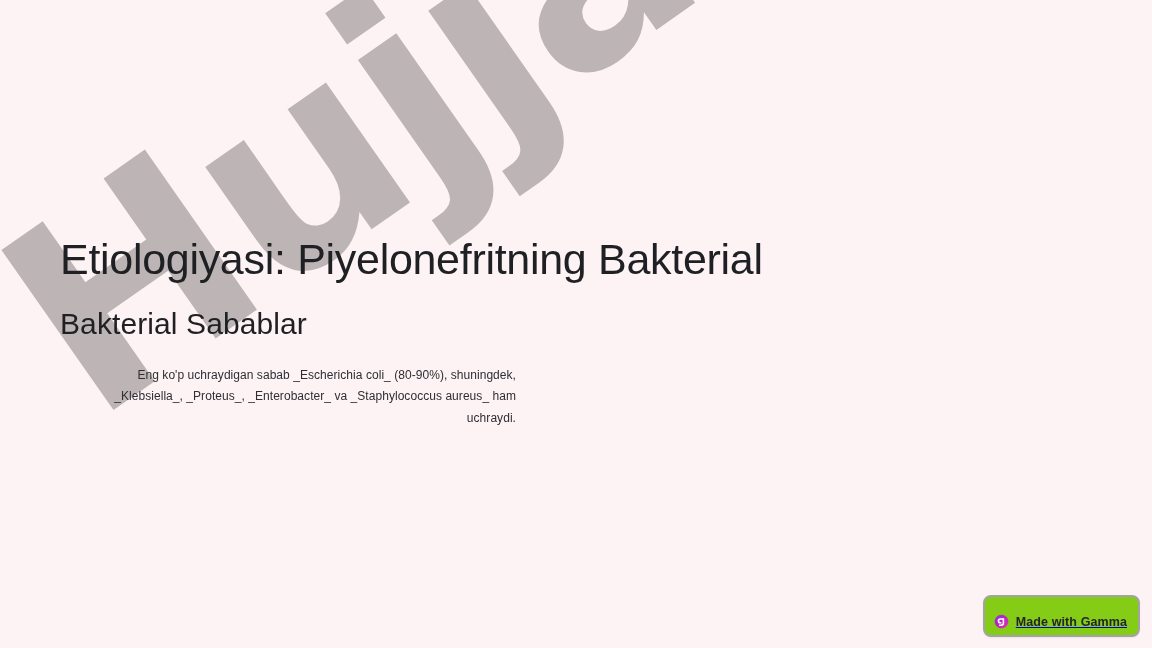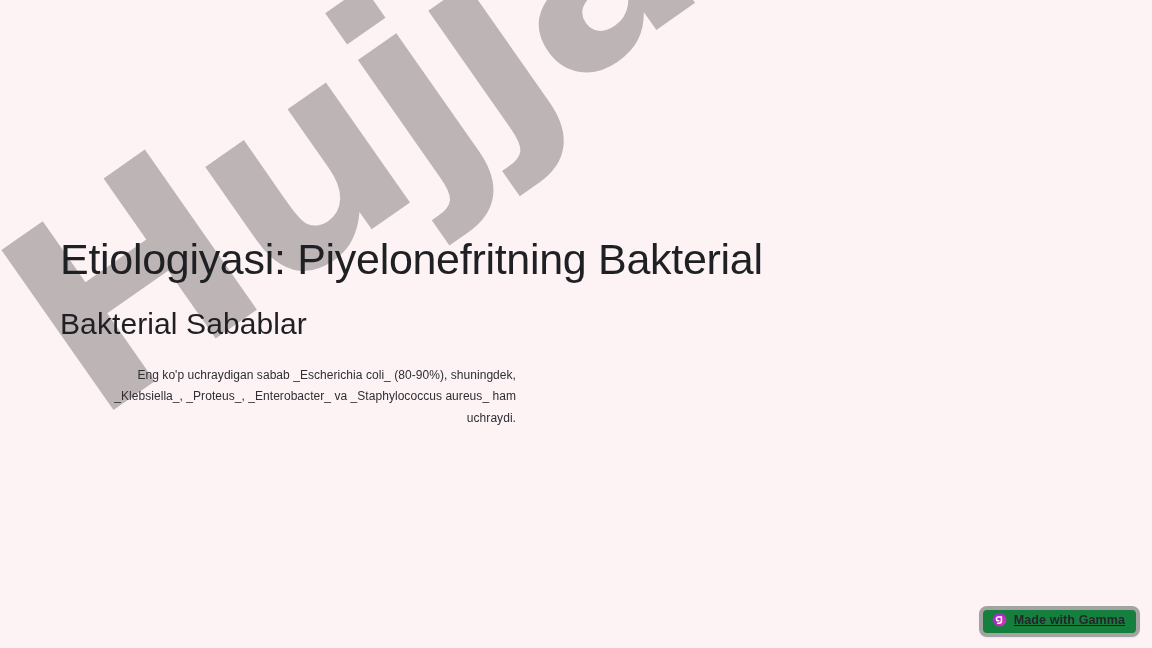--- a/index.html
+++ b/index.html
@@ -99,24 +99,24 @@
 
   
   #gamma-badge {
     position: absolute;
     right: 12px;
     bottom: 11px;
     z-index: 3;
     display: flex;
     align-items: center;
     gap: 7px;
-    background: #15803d;
-    border: 4px solid #a3a3a3;
+    background: #84cc16;
+    border: 2px solid #a3a3a3;
     border-radius: 8px;
-    padding: 2px 11px 6px 9px;
+    padding: 17px 11px 6px 9px;
     box-shadow: 0 1px 2px rgba(0,0,0,0.06);
   }
   #gamma-badge-label {
     font-size: 12.5px;
     font-weight: 600;
     color: #25252b;
     letter-spacing: 0.1px;
     white-space: nowrap;
   }
   #gamma-logo-icon { display: block; flex: 0 0 auto; }

